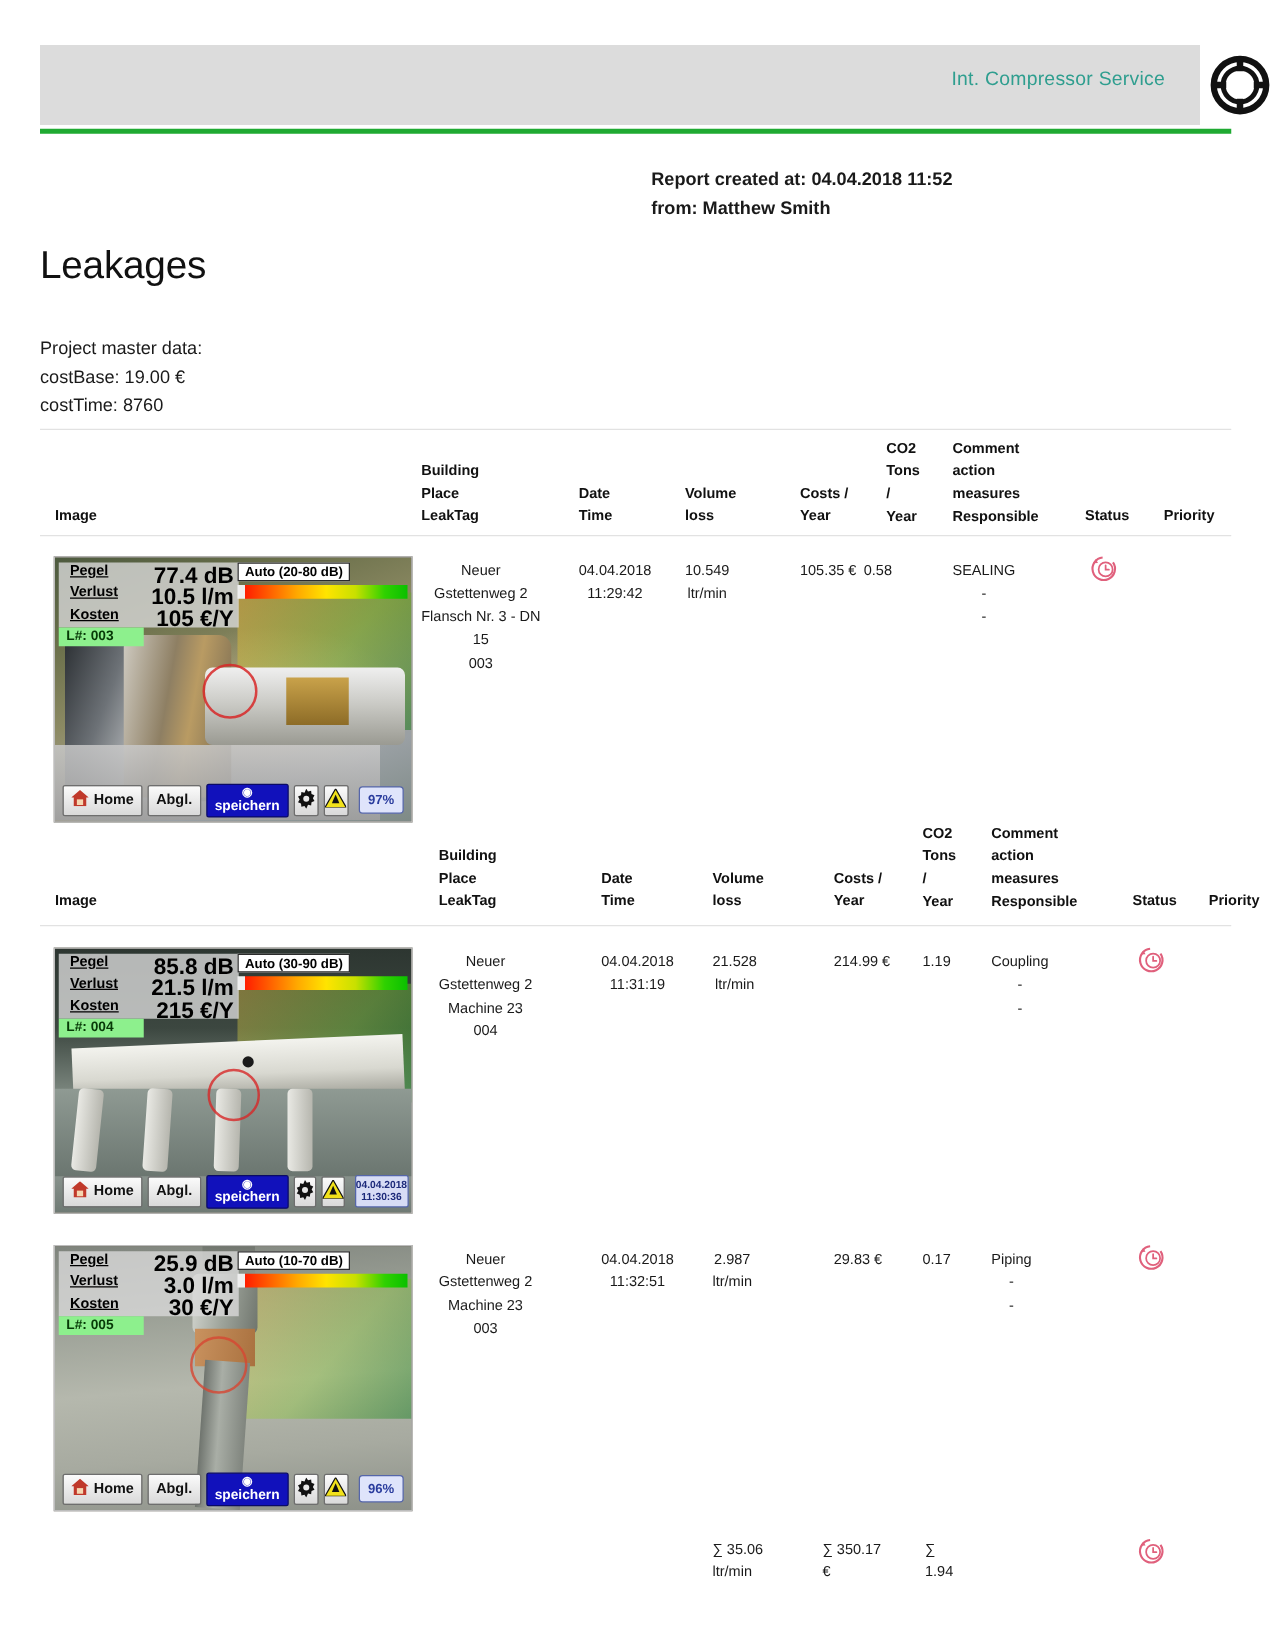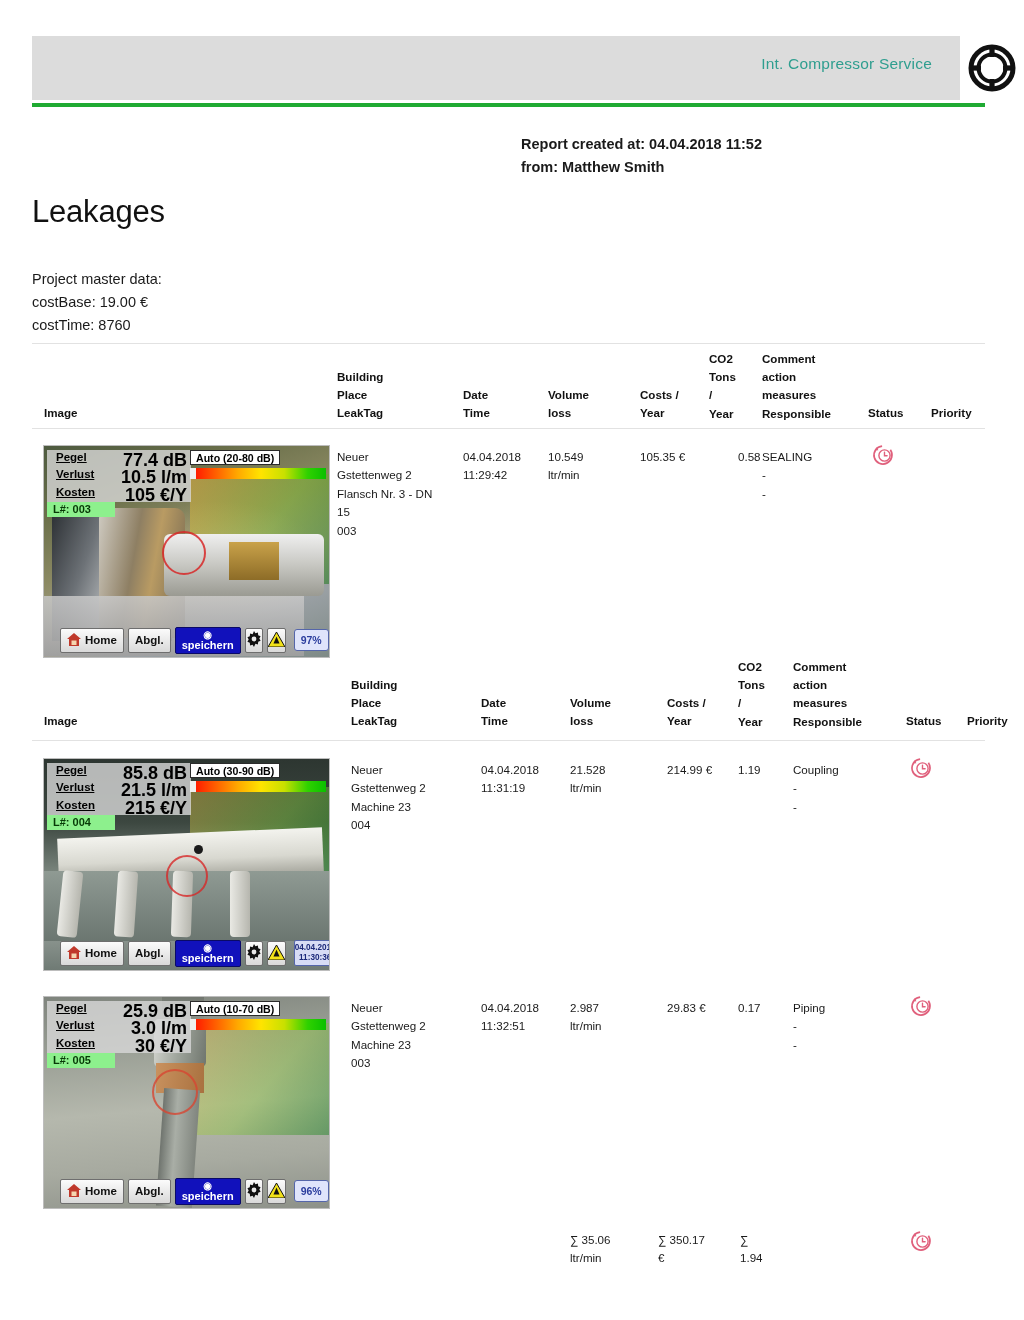--- a/index.html
+++ b/index.html
@@ -53,21 +53,21 @@
 
   
   .thead {
     position:absolute; font-size:11.6px; line-height:18.2px; color:#111;
     font-weight:700;
   }
   .thead .col { position:absolute; }
   .thead .col span { display:block; white-space:nowrap; }
 
   .rowtext { position:absolute; font-size:11.6px; line-height:18.4px; color:#1a1a1a; }
-  .rowtext span { display:block; white-space:nowrap; }
+  .rowtext span { display:block; white-space:nowrap;text-align:center; }
 
   
   .dev {
     position:absolute; width:287px; height:213px;
     background:#6d6a5c; overflow:hidden;
     border:1px solid #bdbdbd;
   }
   .dev .photo { position:absolute; inset:0; }
   .dev .hud {
     position:absolute; left:3px; top:4px; width:144px; height:52px;
@@ -87,21 +87,21 @@
     background:#ffffff; color:#000; font-size:10.6px; font-weight:700;
     padding:1px 5px 0 5px; white-space:nowrap; border:1px solid #2b2b2b;
   }
   .dev .bar {
     position:absolute; left:146px; top:22px; width:136px; height:11px;
     background:linear-gradient(to right,#ff1d00 0%,#ff5a00 14%,#ffa800 32%,#ffe400 50%,#c8e000 68%,#2fd100 86%,#0ac000 100%);
     border-left:6px solid #efefef;
   }
   .dev .toolbar {
     position:absolute; left:0; right:0; bottom:3px; height:28px;
-    display:flex; align-items:center; gap:4px; padding:0 16px;
+    display:flex; align-items:center; gap:4px; padding:0 6px;
   }
   .tb-btn {
     background:linear-gradient(#fbfbfb,#d9d9d9);
     border:1px solid #6e6e6e; border-radius:2px;
     height:25px; display:flex; align-items:center; justify-content:center;
     gap:4px; padding:0 6px; font-size:11.5px; font-weight:700; color:#111;
   }
   .tb-save {
     background:#1111bb; border:1px solid #0a0a66; color:#ffffff;
     width:78px; height:27px; flex-direction:column; gap:0; justify-content:center;
@@ -299,21 +299,21 @@
     <span>04.04.2018</span>
     <span>11:29:42</span>
   </div>
   <div class="rowtext" style="left:548px;top:448px">
     <span>10.549</span>
     <span>ltr/min</span>
   </div>
   <div class="rowtext" style="left:640px;top:448px">
     <span>105.35 €</span>
   </div>
-  <div class="rowtext" style="left:738px;top:448px">
+  <div class="rowtext" style="left:691px;top:448px">
     <span>0.58</span>
   </div>
   <div class="rowtext" style="left:762px;top:448px">
     <span>SEALING</span>
     <span>-</span>
     <span>-</span>
   </div>
   <div class="status-ico" style="left:870px;top:442px">
     <svg width="26" height="26" viewBox="0 0 26 26">
       <path d="M22 13a9 9 0 1 1-4.6-7.85" fill="none" stroke="#e0607c" stroke-width="1.7" transform="rotate(-35 13 13)"></path>

